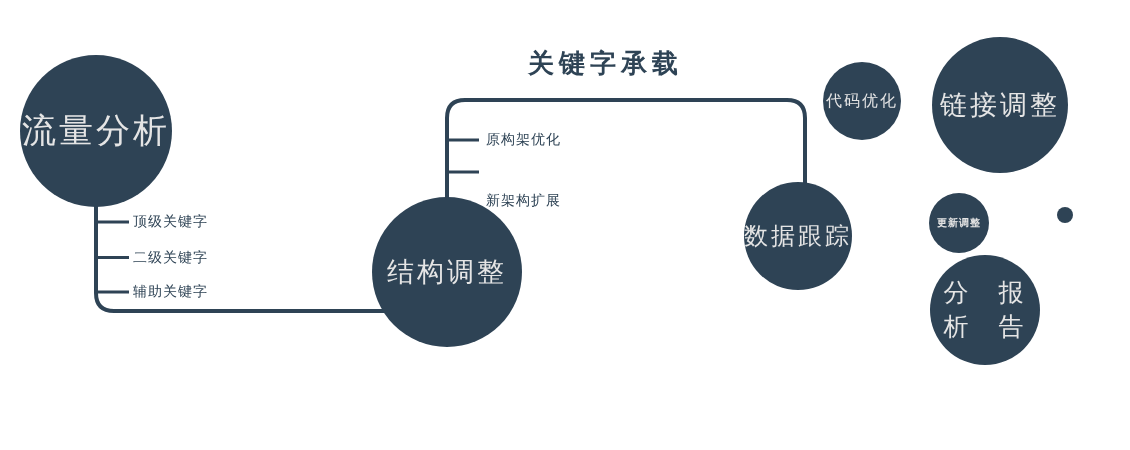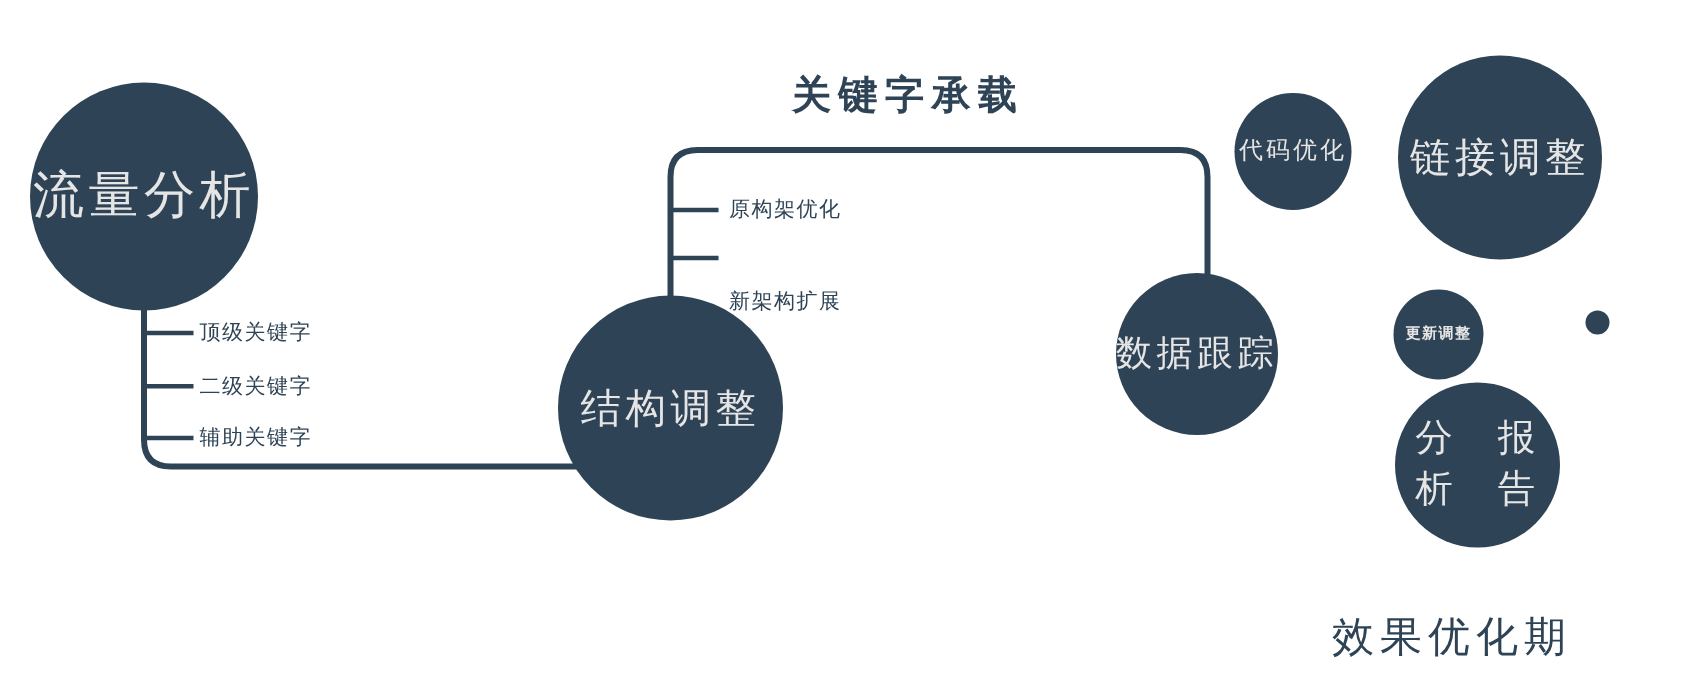--- a/index.html
+++ b/index.html
@@ -128,15 +128,14 @@
   <div class="edge-label edge-label-keyword-carry">关键字承载</div>
 
 
   <div class="branch-label" style="left:133px; top:222px;">顶级关键字</div>
   <div class="branch-label" style="left:133px; top:258px;">二级关键字</div>
   <div class="branch-label" style="left:133px; top:292px;">辅助关键字</div>
 
   <div class="branch-label" style="left:486px; top:140px;">原构架优化</div>
   <div class="branch-label" style="left:486px; top:188px;margin-top:13px;">新架构扩展</div>
 
-  <div class="footer-label">效果优化期</div>
 
 </div>
 
 </body></html>

